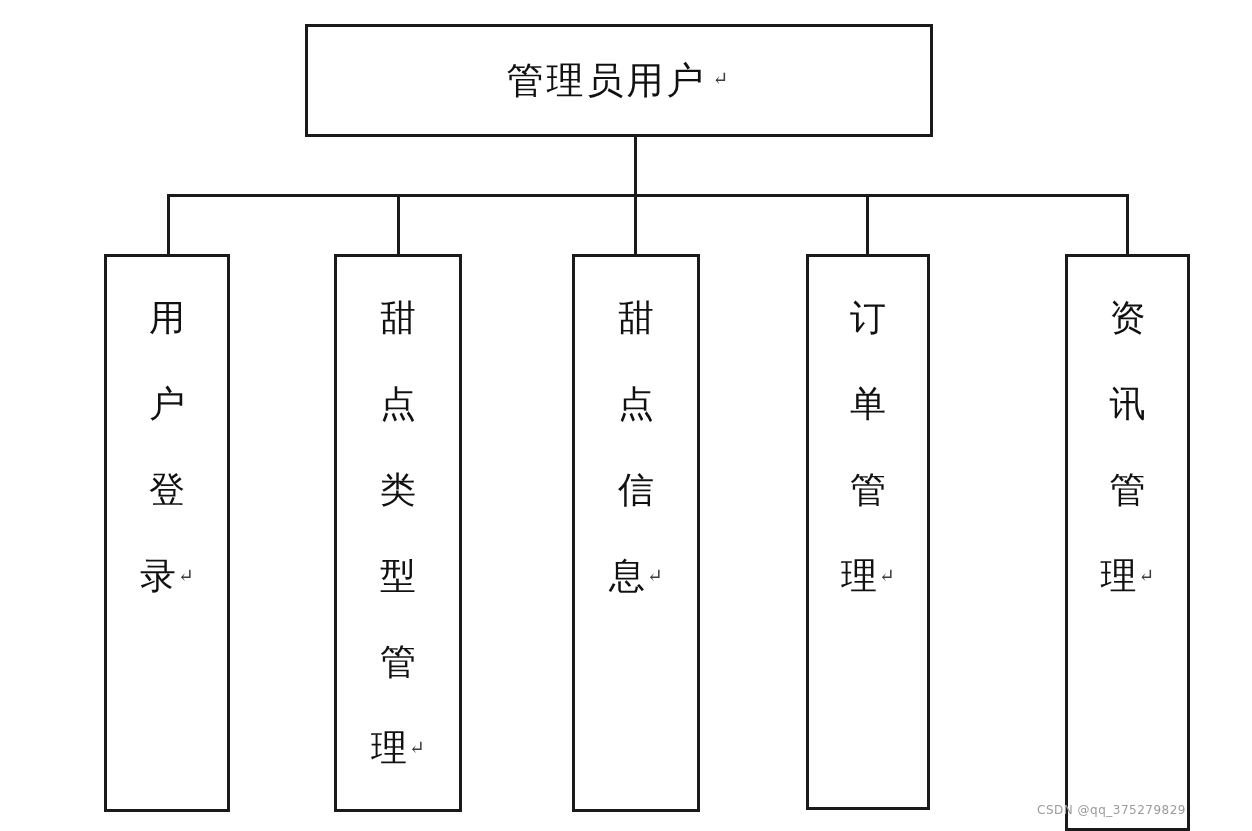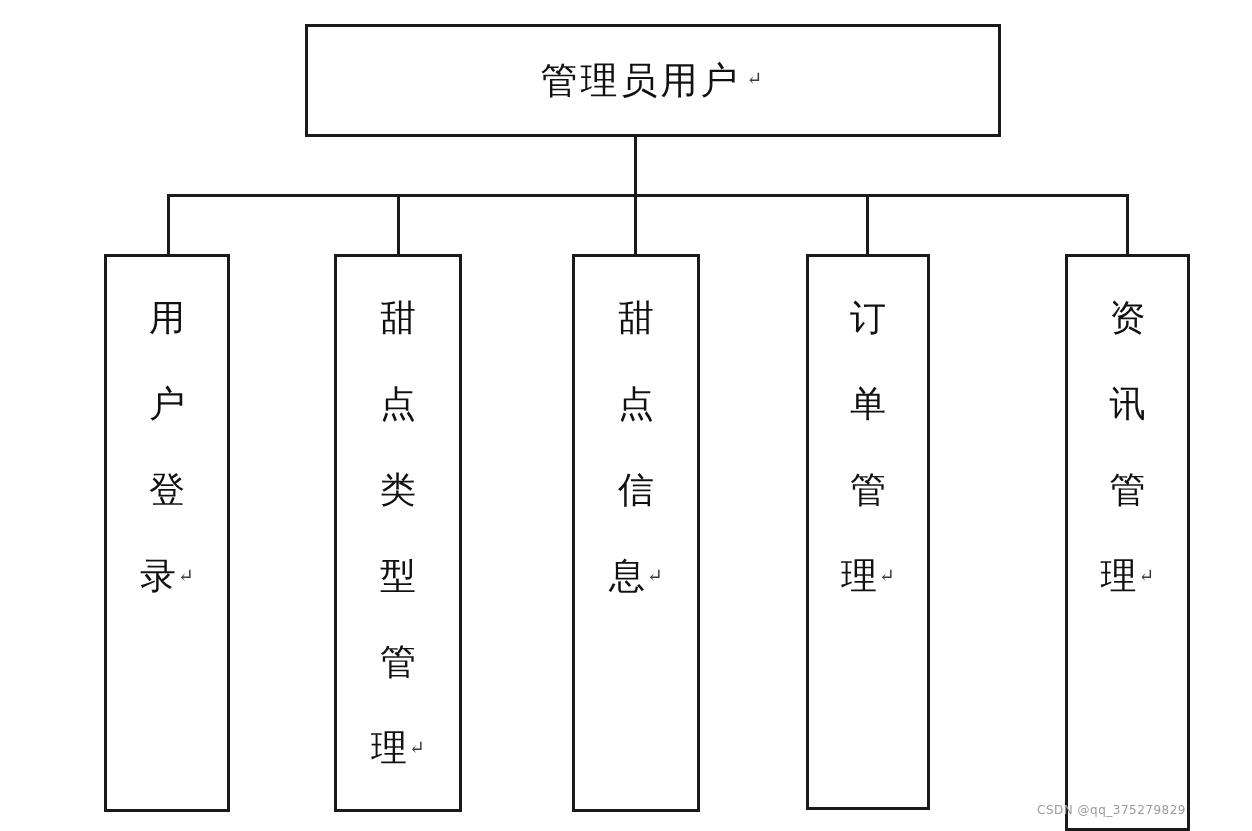--- a/index.html
+++ b/index.html
@@ -22,21 +22,21 @@
   
   .node {
     position: absolute;
     box-sizing: border-box;
     border: 3px solid #1a1a1a;
     background: #ffffff;
   }
   .node-root {
     left: 305px;
     top: 24px;
-    width: 696px;
+    width: 628px;
     height: 113px;
     display: flex;
     align-items: center;
     justify-content: center;
   }
   .root-label {
     font-size: 37px;
     letter-spacing: 3px;
     white-space: nowrap;
     line-height: 1;

